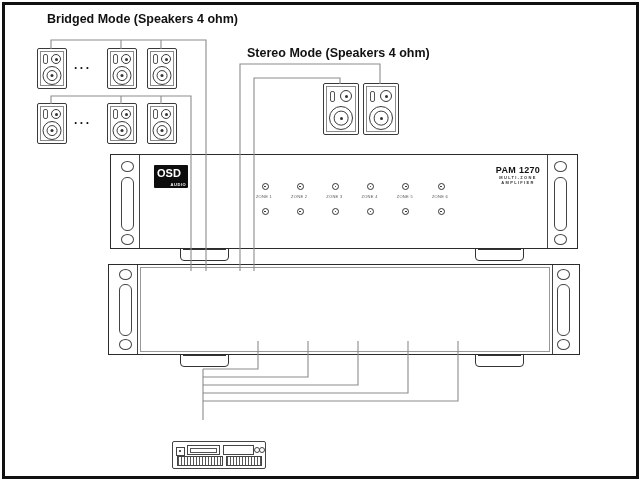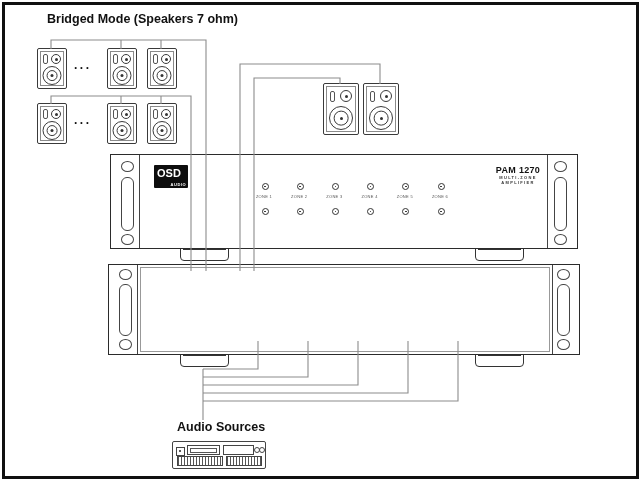--- a/index.html
+++ b/index.html
@@ -71,22 +71,22 @@
   .marktext{position:absolute;font-weight:800;color:#111;}
   #wires{position:absolute;left:0;top:0;z-index:30;pointer-events:none;}
   .devrib{position:absolute;height:8px;border:1px solid #444;background:repeating-linear-gradient(90deg,#555 0 1px,transparent 1px 3px);}
 </style>
 </head>
 <body>
 
 <div id="stage">
   <div id="frame"></div>
 
-  <div class="title" style="left:47px;top:12px;">Bridged Mode (Speakers 7 ohm)</div>
-  <div class="title" style="left:177px;top:420px;">Audio Sources</div>
+  <div class="title" style="left:47px;top:12px;">Bridged Mode (Speakers 4 ohm)</div>
+  <div class="title" style="left:247px;top:46px;">Stereo Mode (Speakers 4 ohm)</div>
 
   <div class="spk spk-sm" style="left:37px;top:48px;">
       <div class="spk-in"></div>
       <div class="tw-bar"></div>
       <div class="tw-cir"></div>
       <div class="woof"></div>
     </div>
   <div class="dots" style="left:74px;top:58px;">...</div>
   <div class="spk spk-sm" style="left:107px;top:48px;">
       <div class="spk-in"></div>

